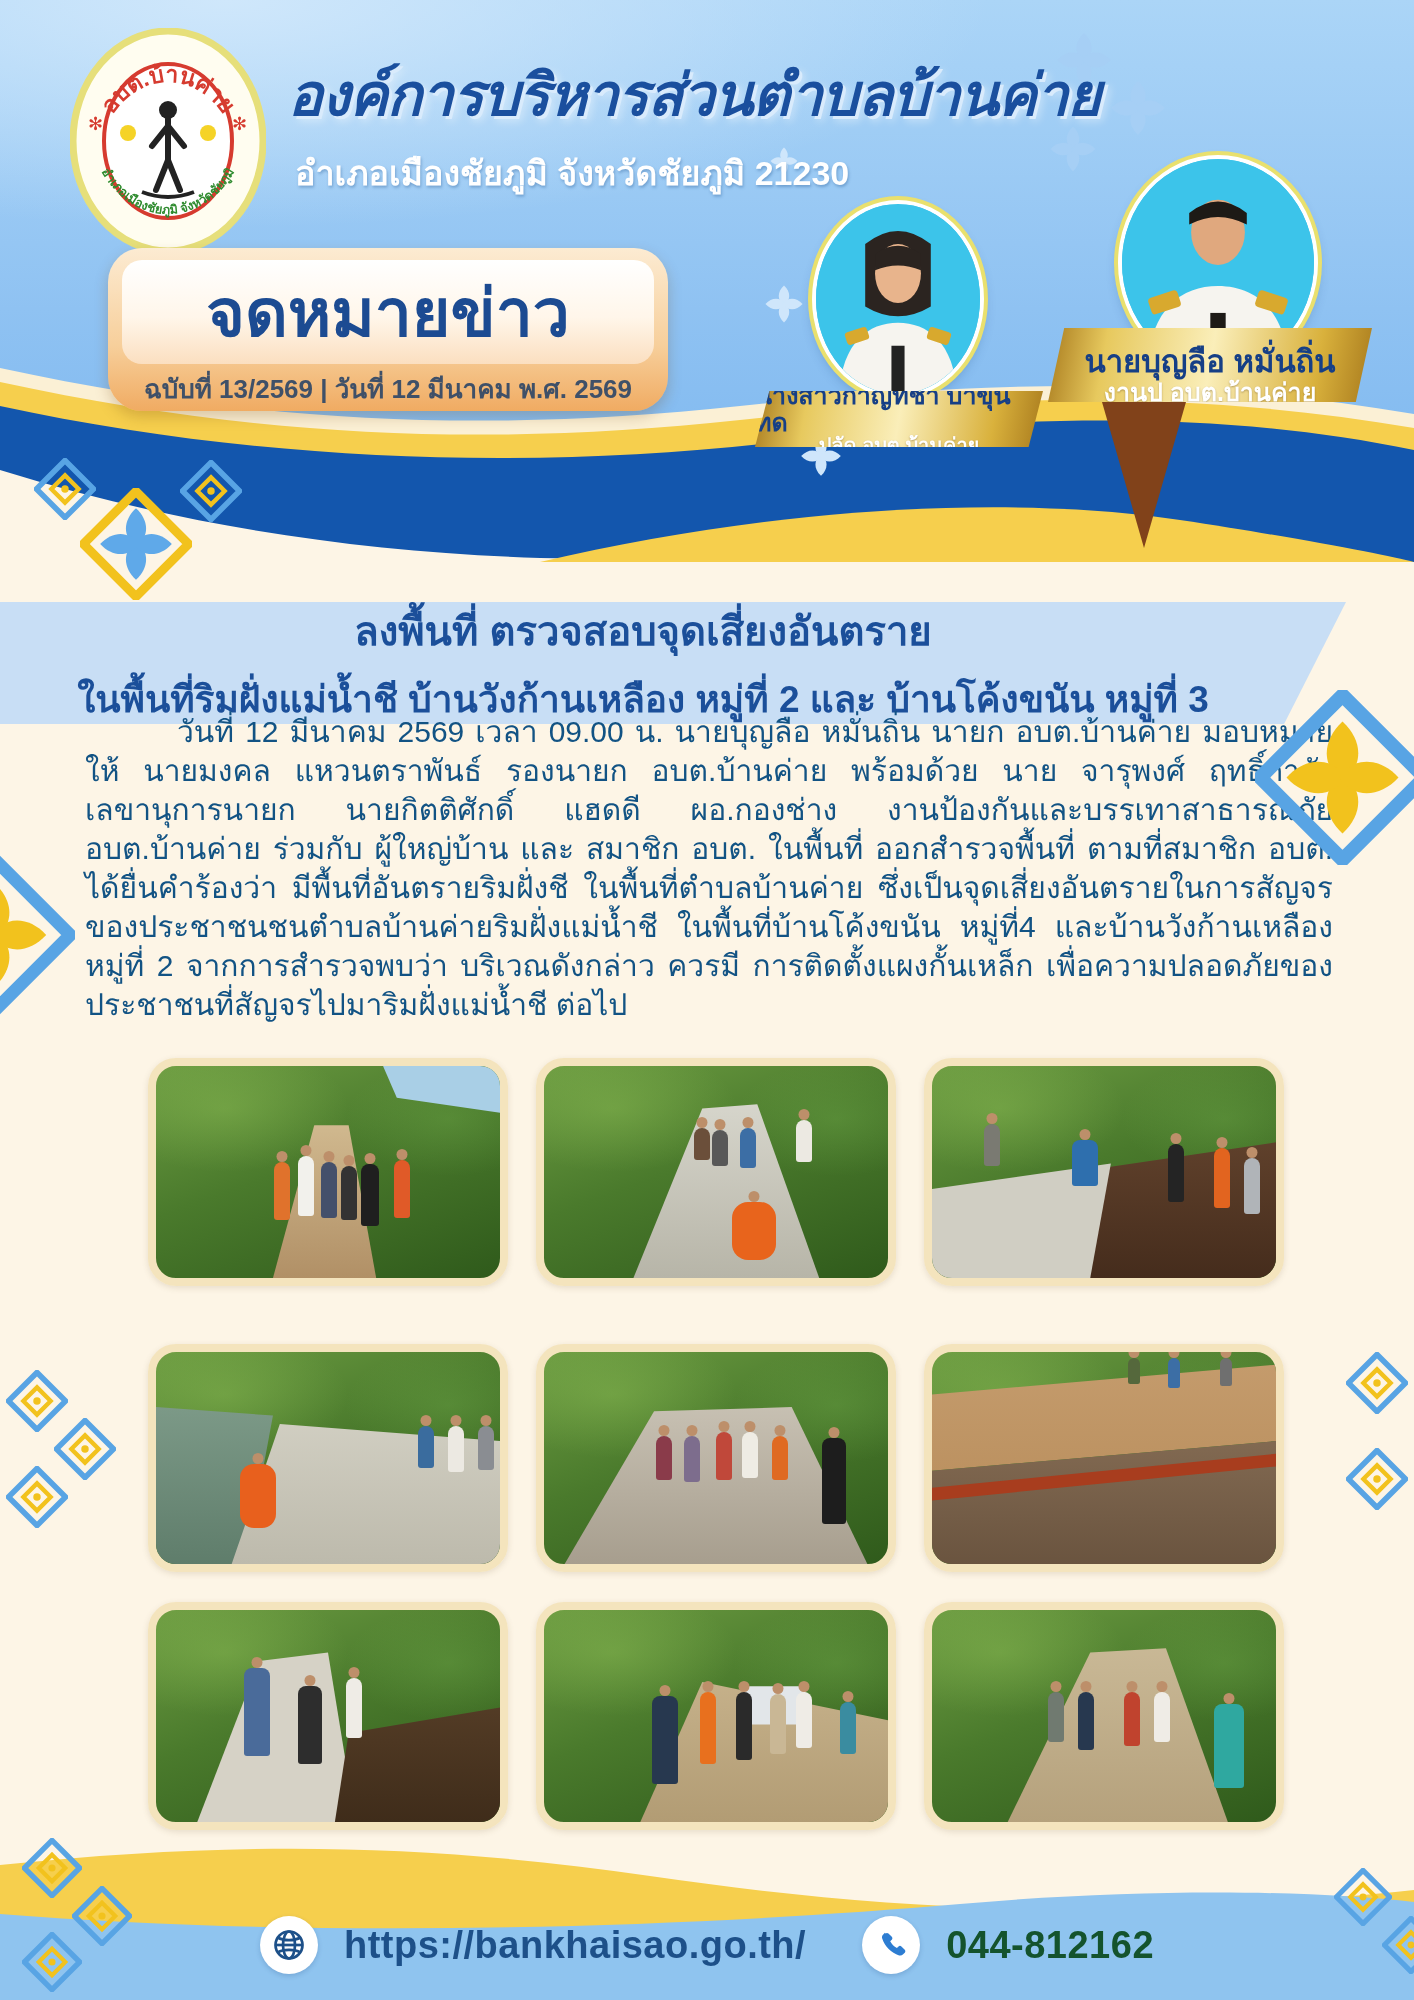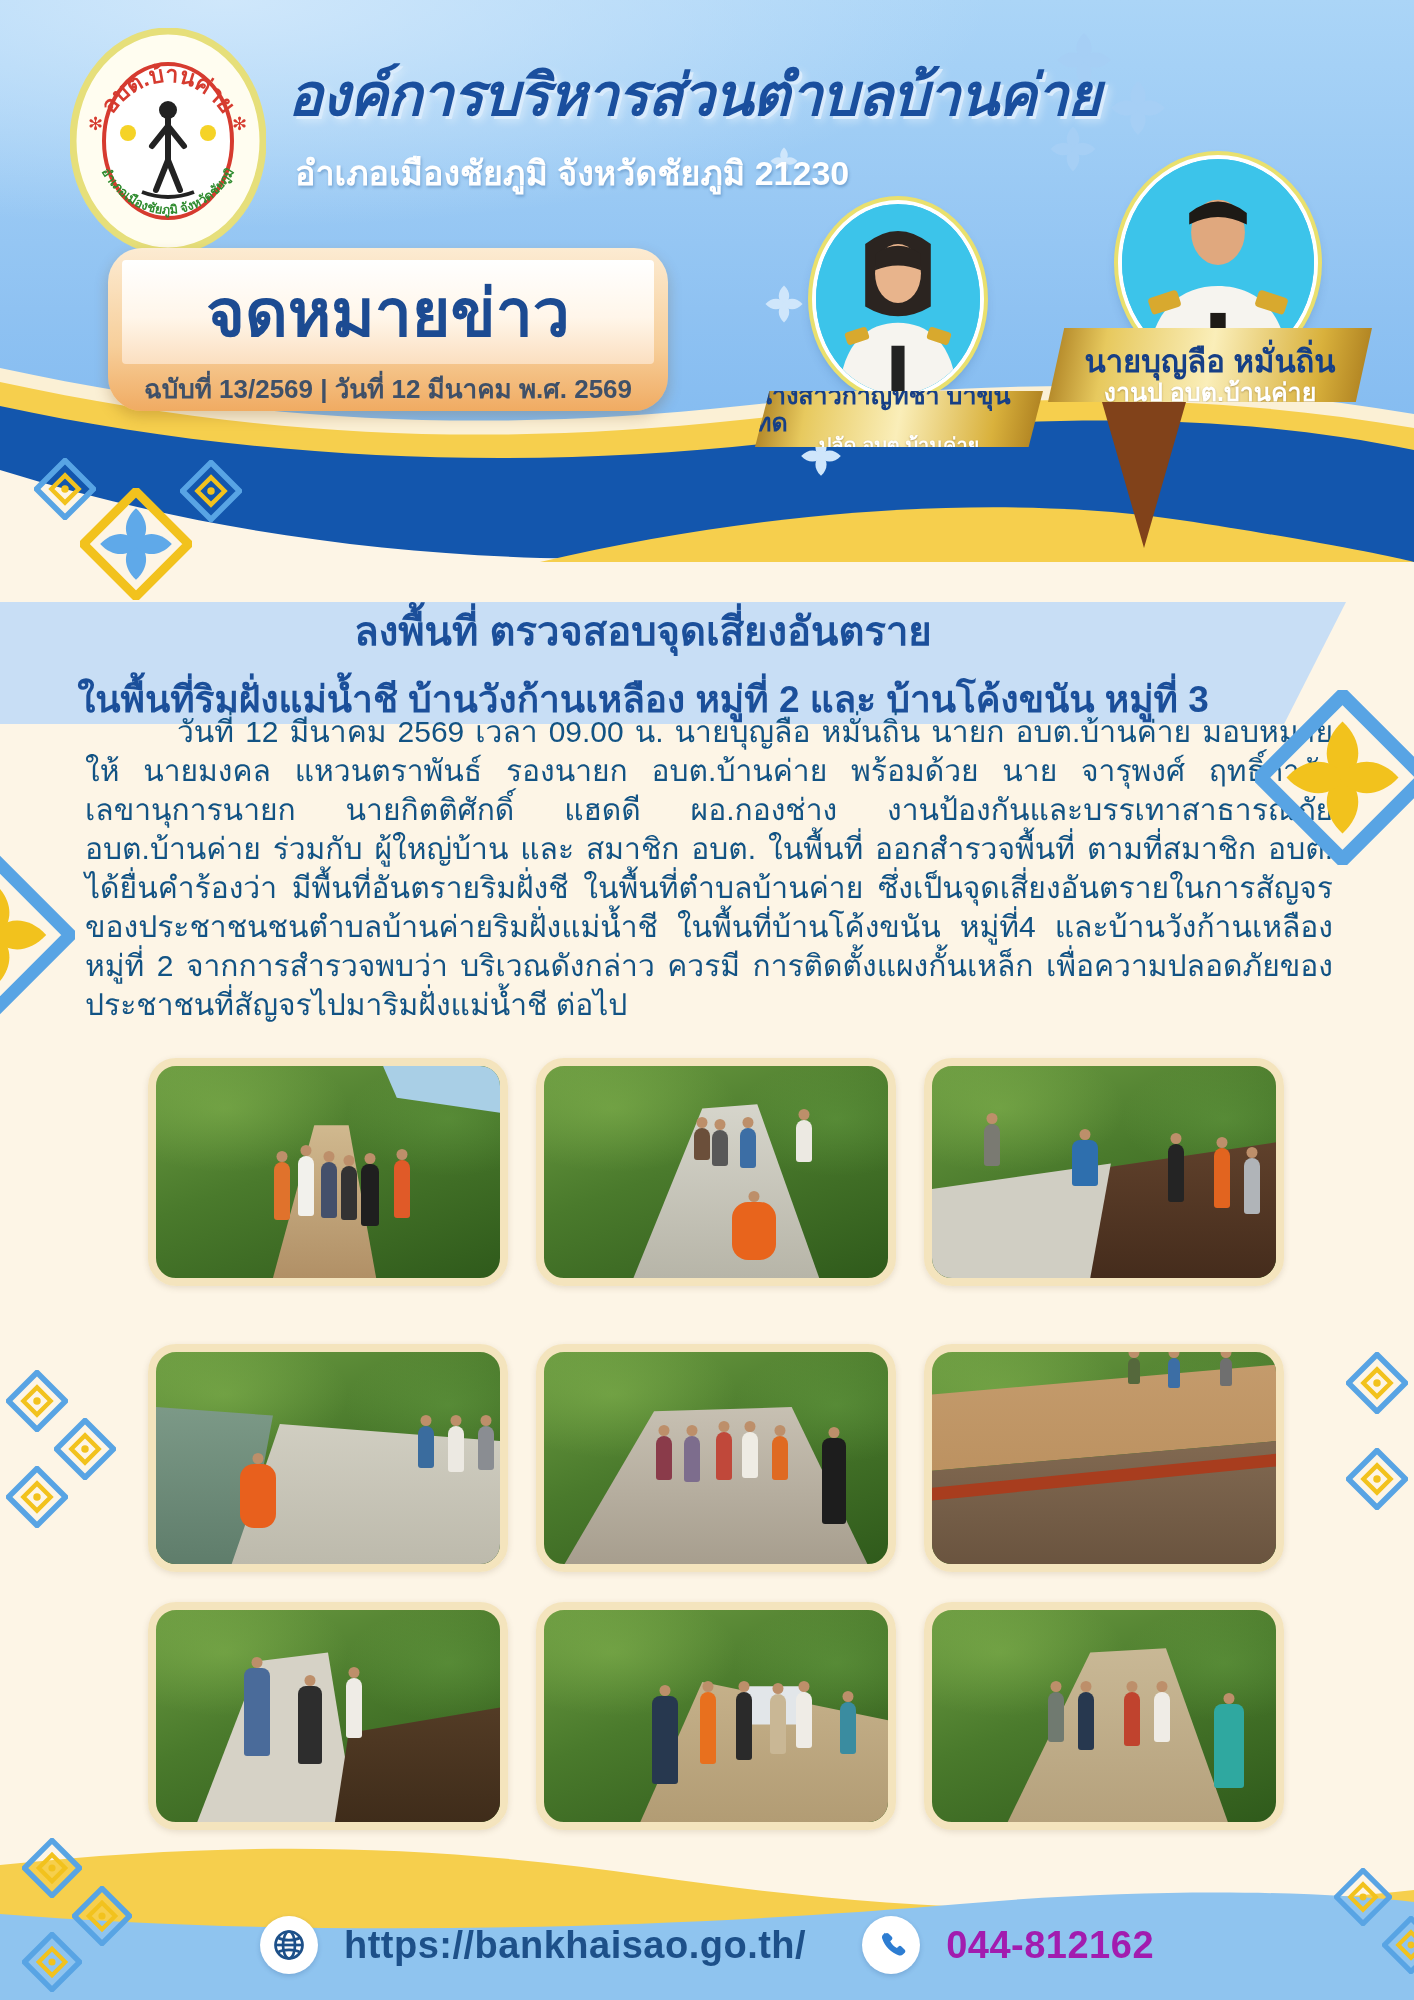--- a/index.html
+++ b/index.html
@@ -19,21 +19,21 @@
   .org-name{position:absolute;left:288px;top:48px;width:1000px;z-index:6;
     font-size:58px;font-weight:800;font-style:italic;color:#1a4f9e;letter-spacing:-1px;
     text-shadow:3px 3px 0 #d9ebfc,5px 5px 8px rgba(255,255,255,.45);}
   .org-loc{position:absolute;left:295px;top:146px;width:900px;z-index:6;
     font-size:34px;font-weight:700;color:#ffffff;text-shadow:1px 2px 3px rgba(30,80,140,.35);}
 
   
   .banner{position:absolute;left:108px;top:248px;width:560px;height:163px;z-index:6;
     background:linear-gradient(180deg,#fcebd2 0%,#f7cf9b 60%,#f0ab62 100%);
     border-radius:34px;box-shadow:0 6px 14px rgba(120,70,20,.25);padding:12px 14px 8px;}
-  .banner-inner{height:104px;border-radius:4px;display:flex;align-items:center;justify-content:center;
+  .banner-inner{height:104px;border-radius:20px;display:flex;align-items:center;justify-content:center;
     background:linear-gradient(180deg,#ffffff 0%,#fff6ea 55%,#fbdfc0 100%);}
   .banner-title{font-size:66px;font-weight:800;color:#1c4b92;}
   .banner-issue{margin-top:4px;text-align:center;font-size:26px;font-weight:600;color:#3f5068;}
 
   
   .portrait{position:absolute;z-index:5;border-radius:50%;overflow:hidden;
     border:4px solid #ffffff;box-shadow:0 0 0 4px #e9e06e,0 6px 12px rgba(20,60,120,.25);
     background:#3cc4ea;}
   .portrait svg{display:block;width:100%;height:100%;}
   .plate{position:absolute;z-index:6;display:flex;flex-direction:column;align-items:center;justify-content:center;
@@ -68,21 +68,21 @@
   
   .deco{position:absolute;z-index:4;}
   .deco svg{display:block;width:100%;height:100%;}
 
   
   .footer-waves{position:absolute;left:0;top:1840px;width:1414px;height:160px;z-index:4;}
   .footer{position:absolute;left:0;top:1916px;width:1414px;z-index:6;display:flex;align-items:center;justify-content:center;gap:56px;}
   .f-item{display:flex;align-items:center;gap:26px;}
   .f-icon{width:58px;height:58px;border-radius:50%;background:#ffffff;display:flex;align-items:center;justify-content:center;
     box-shadow:0 2px 5px rgba(20,60,120,.2);}
-  .f-text{font-size:38px;font-weight:600;color:#a21caf;letter-spacing:.5px;}
+  .f-text{font-size:38px;font-weight:600;color:#14532d;letter-spacing:.5px;}
   a.f-text{text-decoration:none;color:#1d5089;}
 </style>
 </head>
 <body>
 
 <div id="page">
 
   <div class="sky"></div>
 
   <div class="deco" style="left:1042px;top:18px;width:84px;height:84px;">

